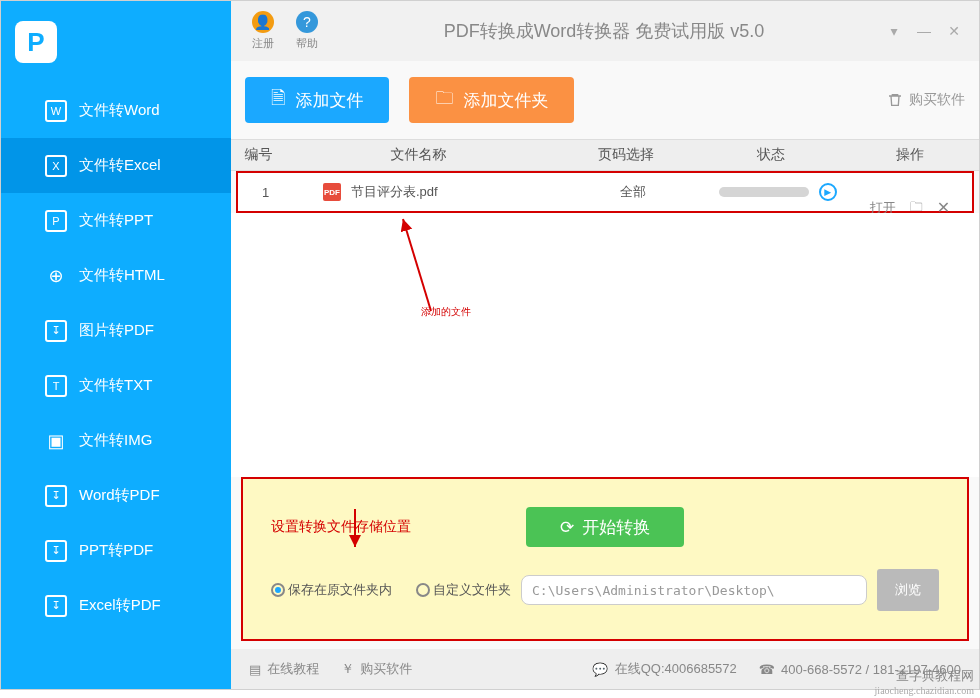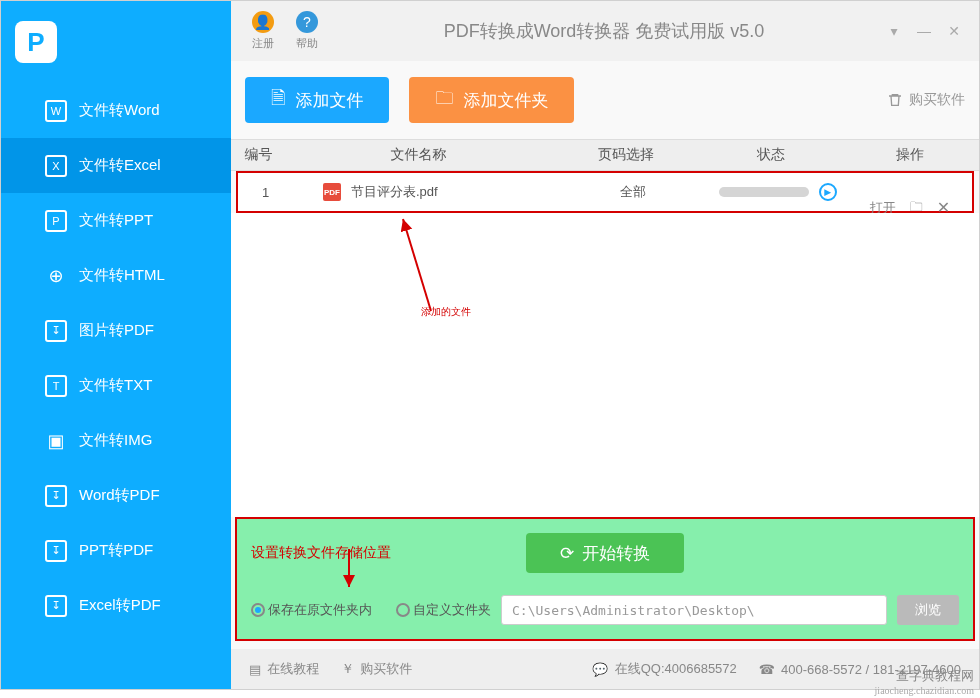--- a/index.html
+++ b/index.html
@@ -42,31 +42,31 @@
     .highlight-box { border: 2px solid #d40000; }
     .file-icon { width: 18px; height: 18px; background: #e74c3c; color: #fff; font-size: 8px; border-radius: 2px; display: inline-flex; align-items: center; justify-content: center; margin-right: 10px; font-weight: bold; }
     .name-cell { display: flex; padding-left: 30px; text-align: left; }
     .progress { width: 90px; height: 10px; background: #d5d5d5; border-radius: 5px; display: inline-block; vertical-align: middle; }
     .play-ico { width: 18px; height: 18px; border: 2px solid #1ba8ff; border-radius: 50%; display: inline-flex; align-items: center; justify-content: center; color: #1ba8ff; font-size: 9px; vertical-align: middle; margin-left: 6px; }
     .ops-cell { display: flex; align-items: center; justify-content: center; gap: 14px; color: #888; margin-top: 31px; }
     .ops-cell span { cursor: pointer; }
     .file-area { flex: 1; position: relative; background: #fff; }
     .callout { position: absolute; color: #d40000; font-size: 10px; }
     .arrow-svg { position: absolute; }
-    .bottom-panel { margin: 0 4px 8px; padding: 14px; border: 2px solid #d40000; background: #86efac; position: relative; }
+    .bottom-panel { margin: 0 10px 8px; padding: 28px; border: 2px solid #d40000; background: #fef9c3; position: relative; }
     .start-row { display: flex; align-items: center; margin-bottom: 22px; }
     .start-label { color: #d40000; font-size: 14px; }
     .start-btn { margin: 0 auto; background: #4bc355; color: #fff; height: 40px; padding: 0 34px; border-radius: 4px; display: flex; align-items: center; font-size: 17px; cursor: pointer; }
     .start-btn-icon { margin-right: 8px; font-size: 17px; }
     .save-row { display: flex; align-items: center; gap: 10px; }
     .radio-opt { display: flex; align-items: center; gap: 3px; cursor: pointer; }
     .radio { width: 14px; height: 14px; border: 2px solid #888; border-radius: 50%; display: flex; align-items: center; justify-content: center; }
     .radio.checked::after { content: ""; width: 6px; height: 6px; background: #1ba8ff; border-radius: 50%; }
-    .path-input { flex: 1; height: 30px; border: 1px solid #ccc; border-radius: 3px; padding: 0 10px; color: #999; font-family: monospace; font-size: 13px; background: #fff; }
-    .browse-btn { padding: 0 18px; height: 30px; background: #bababa; color: #fff; border-radius: 3px; display: flex; align-items: center; cursor: pointer; text-align: center; }
+    .path-input { flex: 1; height: 30px; border: 1px solid #ccc; border-radius: 8px; padding: 0 10px; color: #999; font-family: monospace; font-size: 13px; background: #fff; }
+    .browse-btn { padding: 0 18px; height: 42px; background: #bababa; color: #fff; border-radius: 3px; display: flex; align-items: center; cursor: pointer; text-align: center; }
     .statusbar { height: 40px; background: #eeeeee; display: flex; align-items: center; padding: 0 18px; color: #888; font-size: 13px; gap: 22px; }
     .statusbar .sb-item { display: flex; align-items: center; gap: 6px; cursor: pointer; }
     .statusbar .spacer { flex: 1; }
     .watermark { position: absolute; right: 6px; bottom: 2px; color: #888; font-size: 13px; font-family: "SimSun", serif; text-align: right; pointer-events: none; }
     .watermark .wm-sub { font-size: 10px; color: #aaa; }
   </style>
 </head>
 <body>
 
 <div class="app">

